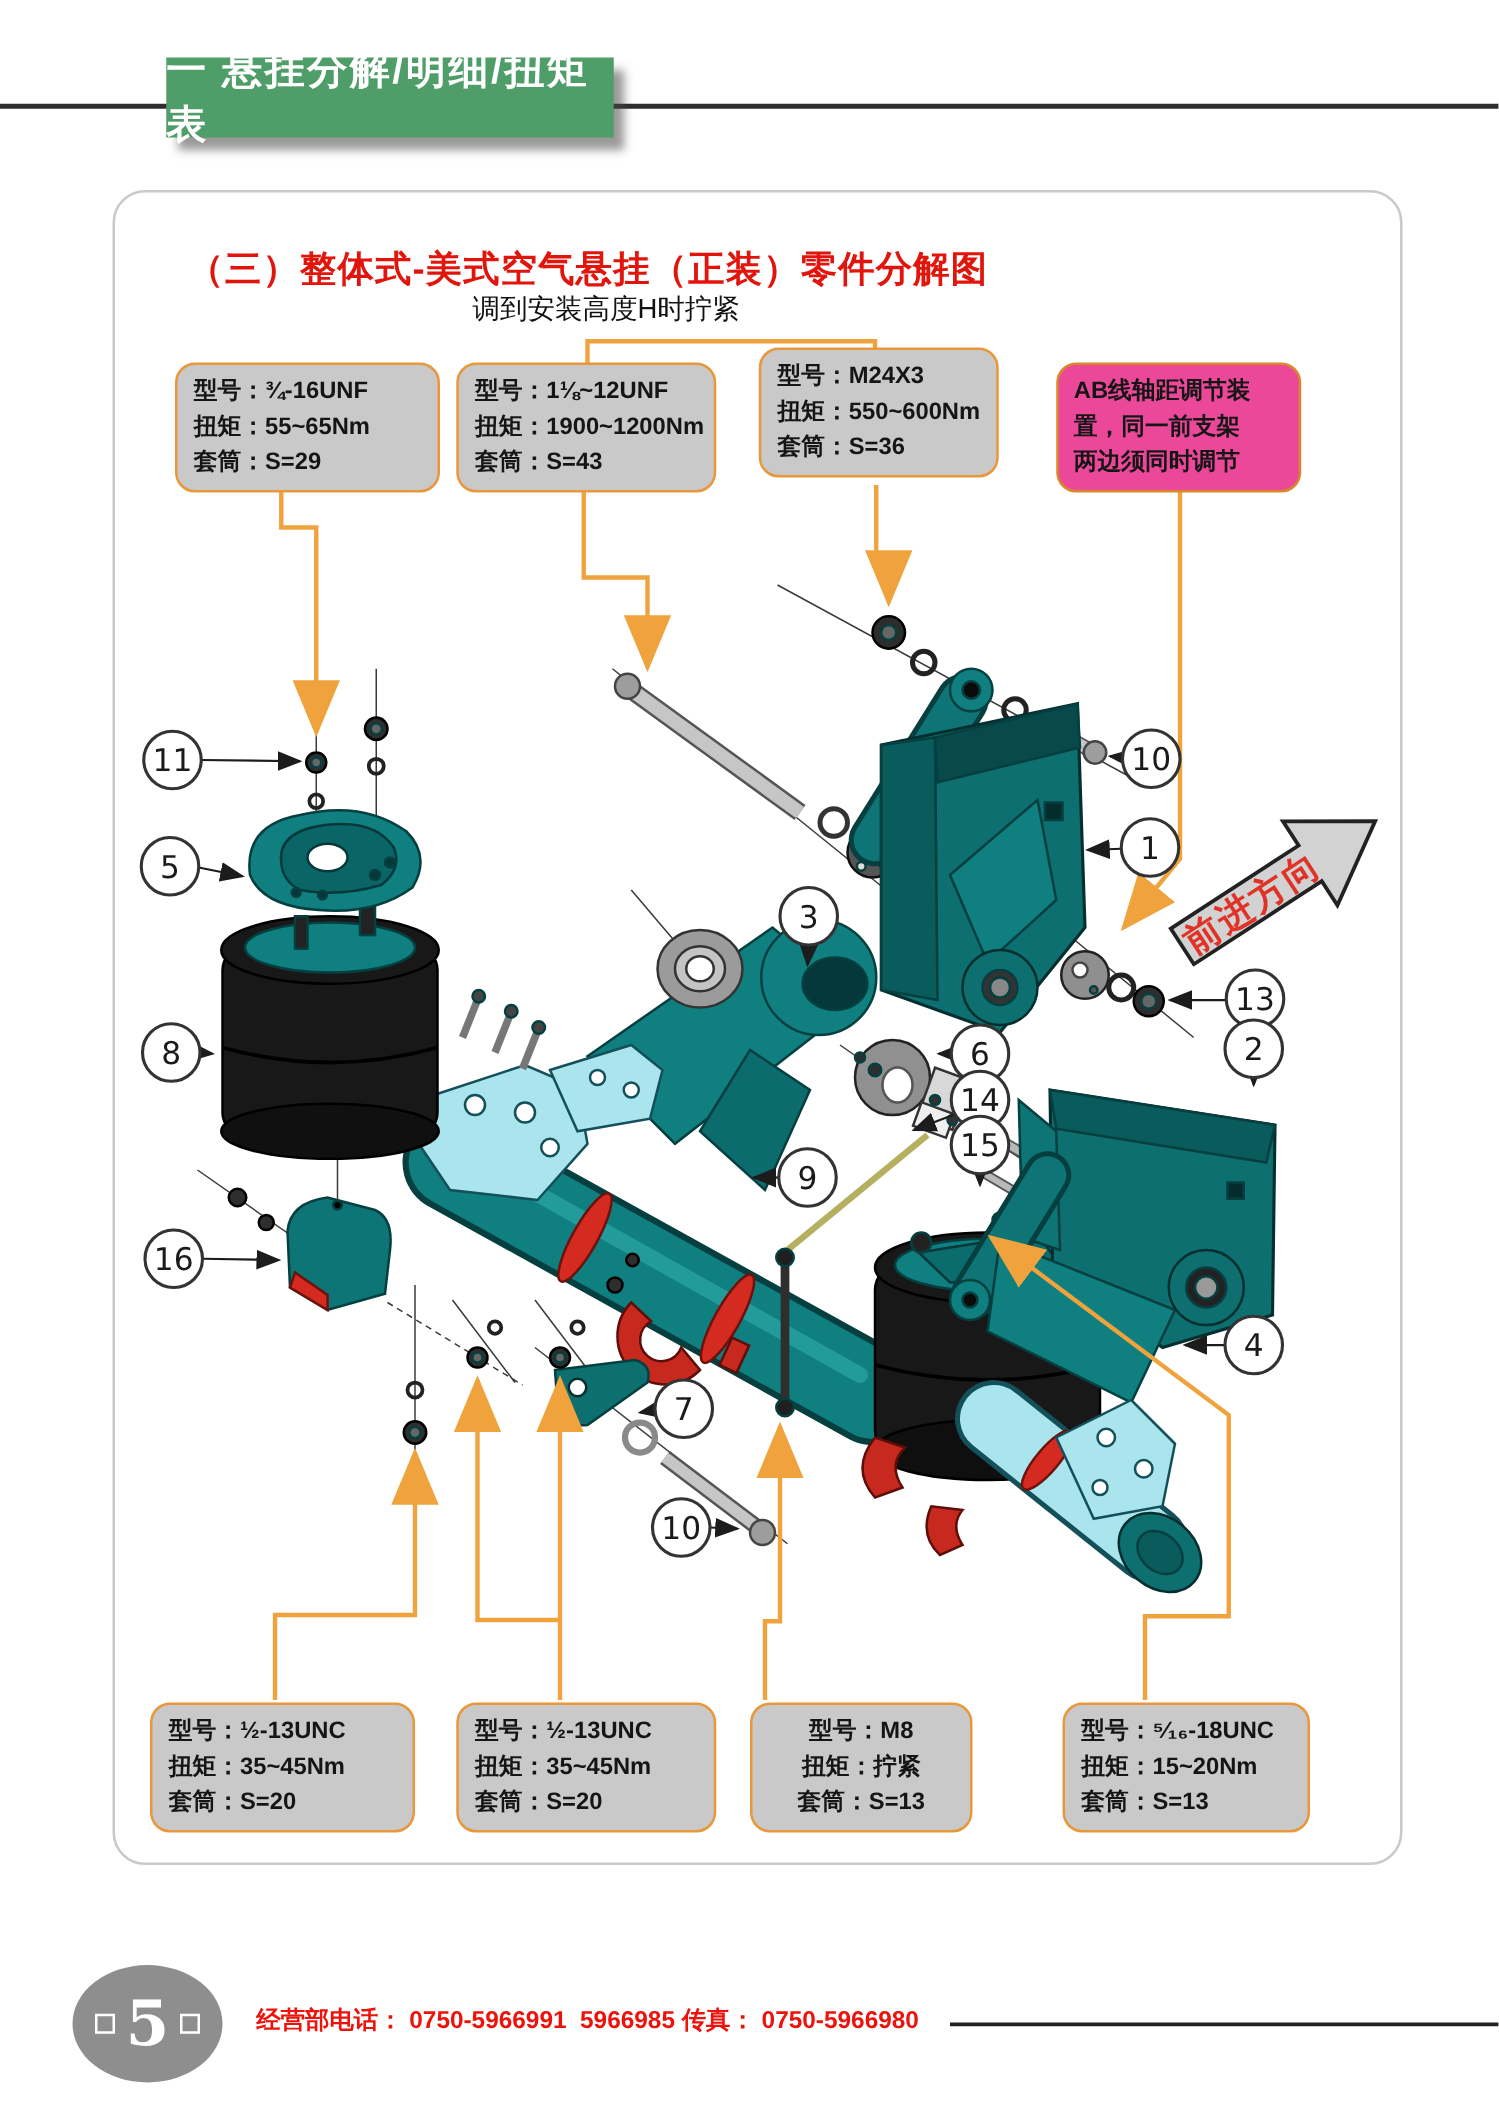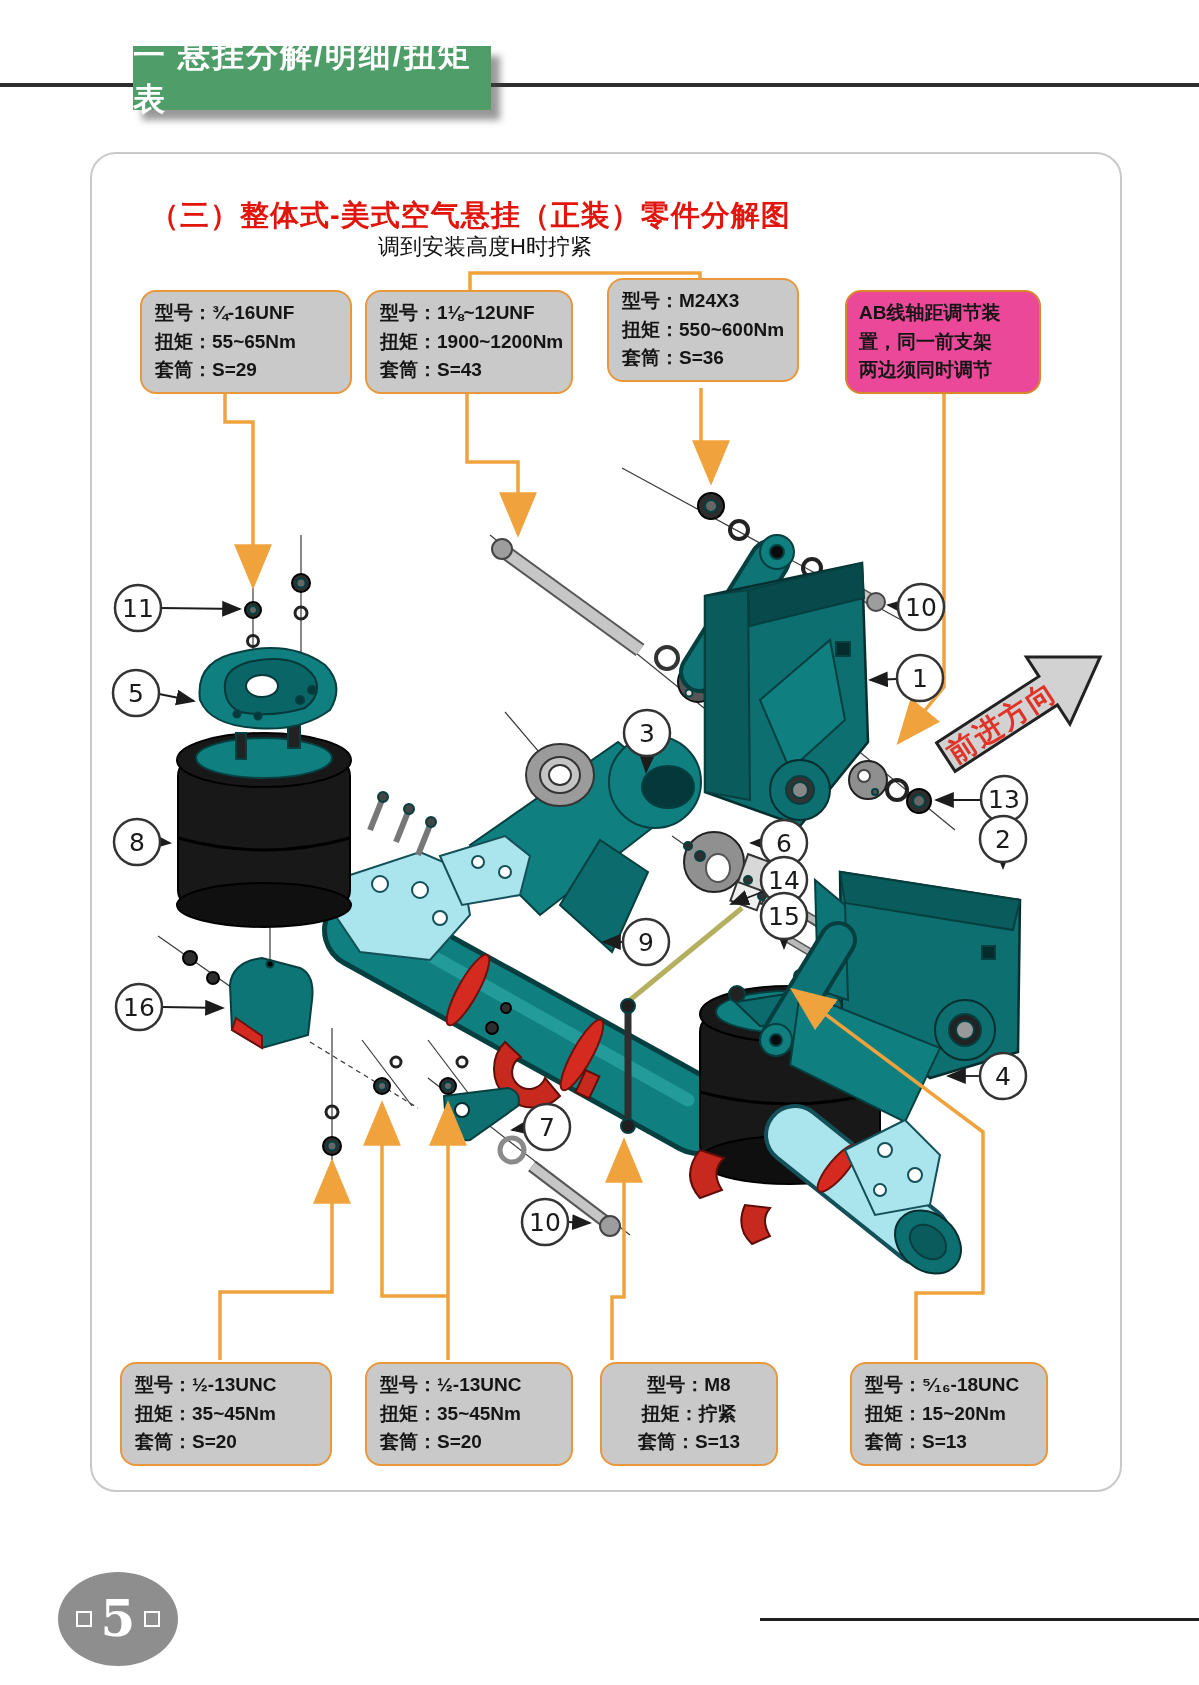--- a/index.html
+++ b/index.html
@@ -441,15 +441,16 @@
           <text x="1003" y="1085">4</text>
         </g>
     </g>
   </svg>
 
   <div class="page-badge">
     <span class="sq"></span>
     <span class="page-num">5</span>
     <span class="sq"></span>
   </div>
+  <div class="contact">经营部电话： 0750-5966991  5966985 传真： 0750-5966980</div>
   <div class="foot-rule"></div>
 
 </div>
 
 </body></html>

